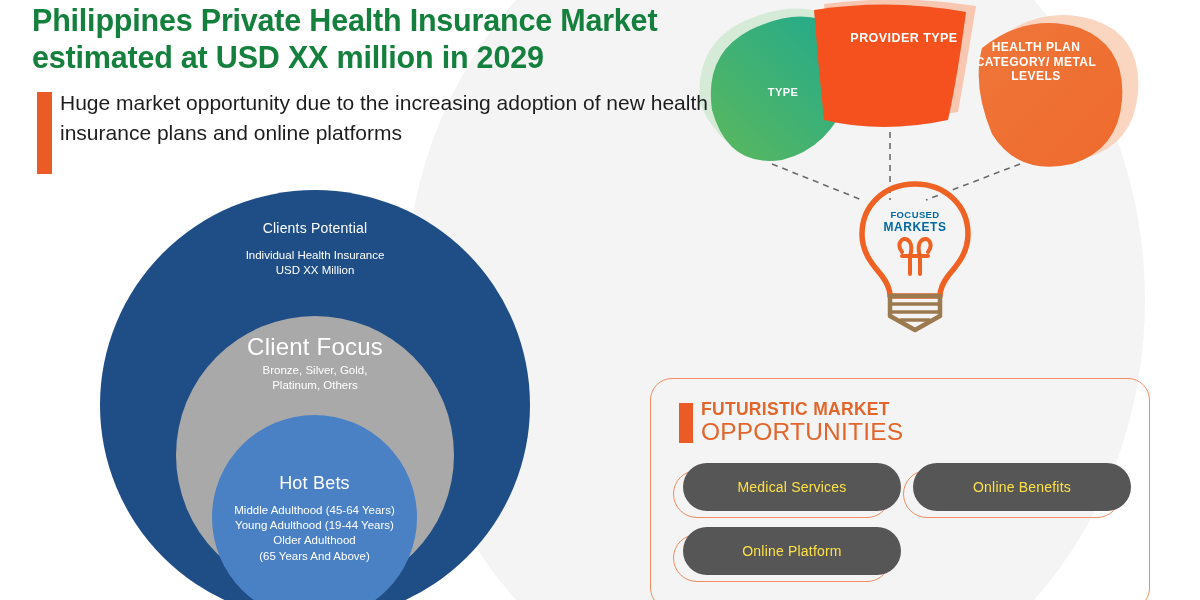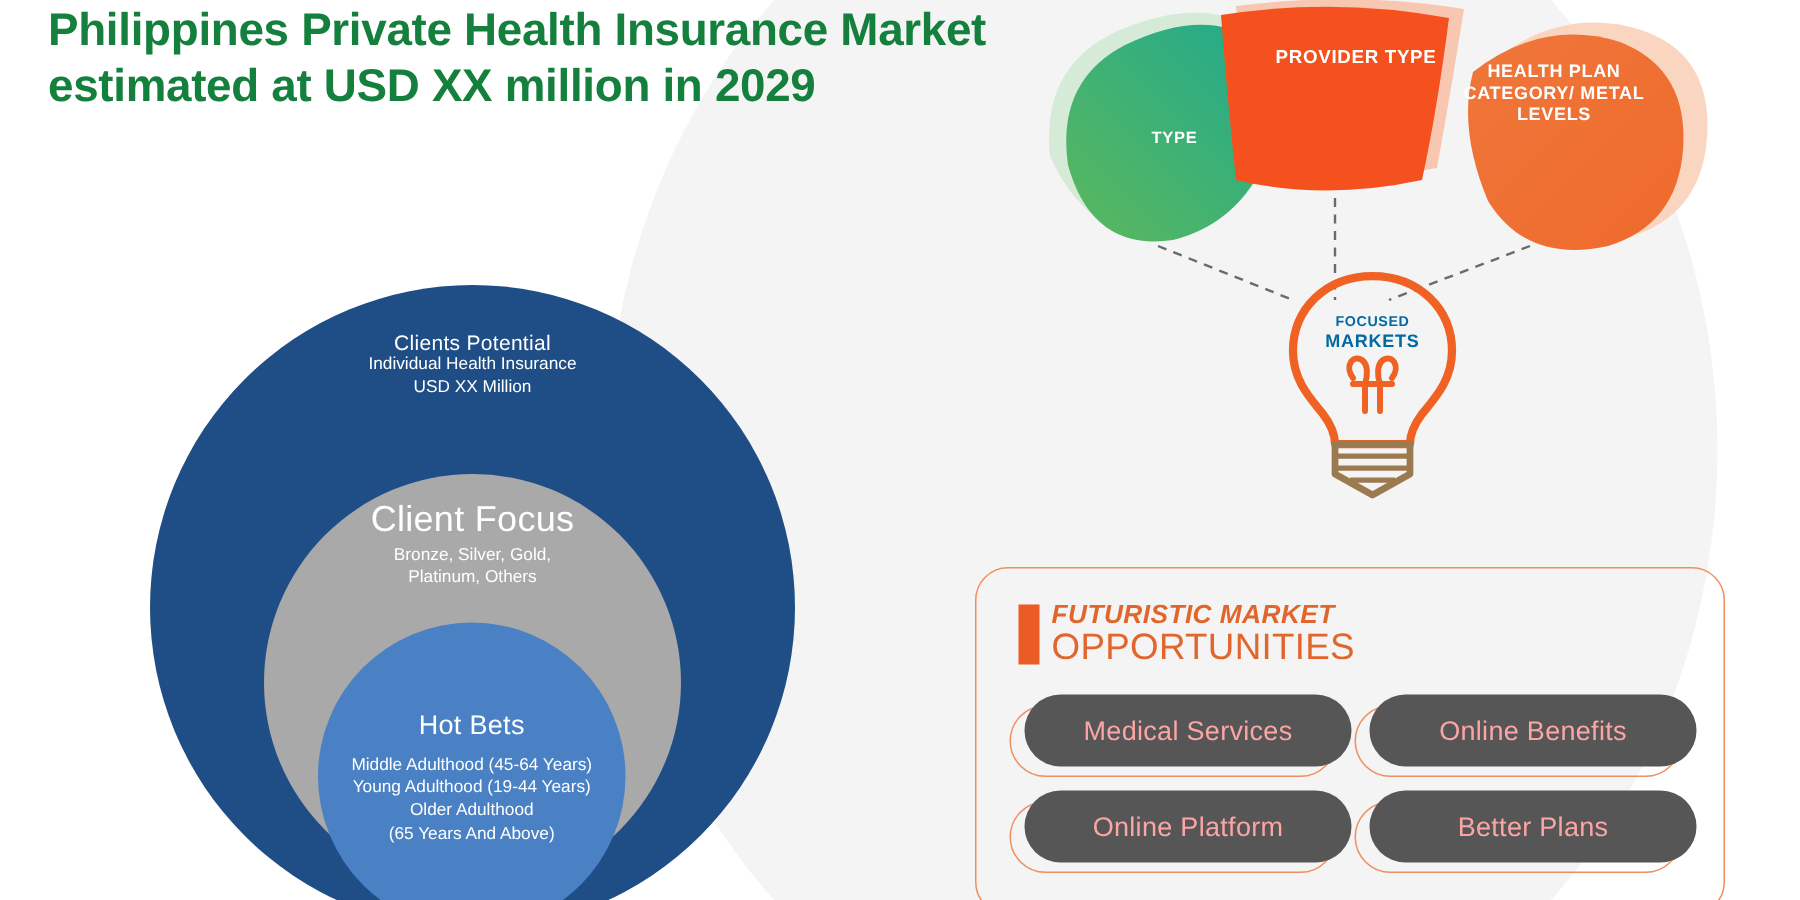--- a/index.html
+++ b/index.html
@@ -53,21 +53,21 @@
     left:176px; top:316px; width:278px; height:278px;
     background:#a9a9a9; padding-top:17px;
   }
   .c-inner {
     left:212px; top:415px; width:205px; height:205px;
     background:#4a80c4; padding-top:58px;
   }
   .c-title { font-size:14px; font-weight:500; letter-spacing:.2px; }
   .c-mid .c-title { font-size:24px; }
   .c-inner .c-title { font-size:18px; }
-  .c-desc { font-size:11.5px; line-height:1.32; font-weight:400; }
+  .c-desc { font-size:11.5px; line-height:1.32; margin-top:12px; font-weight:400; }
   .c-mid .c-desc { margin-top:2px; }
   .c-inner .c-desc { margin-top:9px; }
 
   
   .petals { position:absolute; left:690px; top:-8px; width:470px; height:210px; z-index:4; }
   .petal-label {
     position:absolute; color:#fff; font-weight:bold; text-align:center;
     letter-spacing:.45px; z-index:6; line-height:1.22;
   }
   .lbl-type   { left:35px;  top:94px;  width:116px; font-size:11px; }
@@ -84,48 +84,52 @@
   .bulb-l1 { font-size:9.5px; letter-spacing:.4px; }
   .bulb-l2 { font-size:12px; letter-spacing:.5px; }
 
   
   .fmo-panel {
     position:absolute; left:650px; top:378px; width:500px; height:232px;
     border:1.4px solid #ef8e5f; border-radius:22px; z-index:5;
   }
   .fmo-head { position:relative; margin:22px 0 0 28px; }
   .fmo-bar { position:absolute; left:0; top:2px; width:14px; height:40px; background:#ea5b25; }
-  .fmo-t1 { margin-left:22px; font-size:17.5px; font-weight:bold; color:#e2662c; letter-spacing:.3px; line-height:1;font-style:italic; }
+  .fmo-t1 { margin-left:22px; font-size:17.5px; font-weight:bold; color:#e2662c; letter-spacing:.3px; line-height:1; }
   .fmo-t2 { margin-left:22px; font-size:24.5px; font-weight:400; color:#e2662c; letter-spacing:.2px; line-height:1.08; }
 
   .pill-grid {
     position:absolute; left:28px; top:84px; width:448px;
     display:grid; grid-template-columns:218px 218px; gap:16px 12px;
   }
   .pill-slot { position:relative; height:48px; }
   .pill-ghost {
     position:absolute; left:-6px; top:7px; width:218px; height:48px;
     border:1.2px solid #ef8e5f; border-radius:26px;
   }
   .pill {
     position:absolute; left:4px; top:0; width:218px; height:48px;
     background:#565656; border-radius:26px;
     display:flex; align-items:center; justify-content:center;
-    color:#fca5a5; font-size:18px; font-weight:400; letter-spacing:.2px;
+    color:#fde047; font-size:14px; font-weight:400; letter-spacing:.2px;
   }
 </style>
 </head>
 <body>
 
 <div id="stage">
 
   <div class="bg-blob"></div>
 
   <div class="headline">
     <h1>Philippines Private Health Insurance Market estimated at USD XX million in 2029</h1>
+    <div class="sub-wrap">
+      <div class="accent-bar"></div>
+      <p>Huge market opportunity due to the increasing adoption of new health insurance plans and online platforms</p>
+    </div>
   </div>
 
   <div class="circle c-outer">
     <div class="c-title">Clients Potential</div>
     <div class="c-desc" style="white-space:pre-line">Individual Health Insurance
 USD XX Million</div>
   </div>
 
   <div class="circle c-mid">
     <div class="c-title">Client Focus</div>
@@ -212,20 +216,16 @@
         <div class="pill">Medical Services</div>
       </div>
       <div class="pill-slot">
         <div class="pill-ghost"></div>
         <div class="pill">Online Benefits</div>
       </div>
       <div class="pill-slot">
         <div class="pill-ghost"></div>
         <div class="pill">Online Platform</div>
       </div>
-      <div class="pill-slot">
-        <div class="pill-ghost"></div>
-        <div class="pill">Better Plans</div>
-      </div>
     </div>
   </div>
 
 </div>
 
 </body></html>

